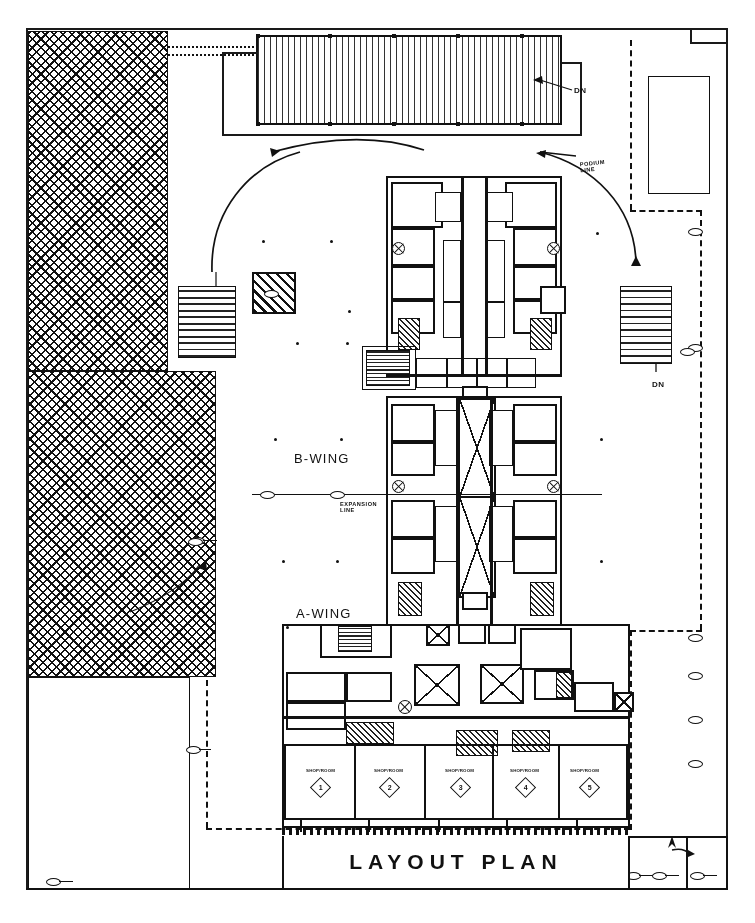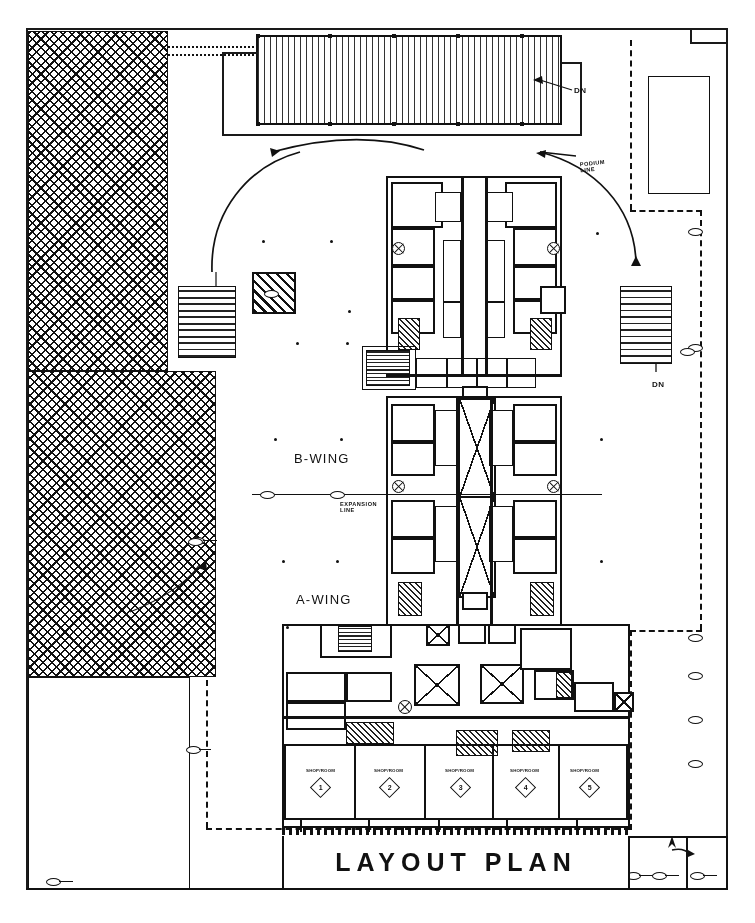--- a/index.html
+++ b/index.html
@@ -93,21 +93,21 @@
   .lbl-dn{font-size:8px;font-weight:bold;letter-spacing:.4px;}
   .lbl-note{font-size:5.6px;line-height:6.4px;font-weight:bold;}
 
   .title-bar{
     border:2px solid #111;
     border-top:none;
     background:#ffffff;
     display:flex;align-items:center;justify-content:center;
   }
   .title-txt{
-    font-size:25px;font-weight:bold;letter-spacing:6px;color:#111;
+    font-size:21px;font-weight:bold;letter-spacing:6px;color:#111;
     font-family:"Liberation Sans",sans-serif;
   }
 
   
   .dimdot{
     width:13px;height:6px;border:1.4px solid #111;border-radius:50%;
     background:#ffffff;position:absolute;
   }
   .dimtick{position:absolute;height:1.4px;background:#111;}
 
@@ -362,21 +362,21 @@
   <div class="diamond" style="left:518px;top:780px;">
     <span>4</span>
   </div>
 
   <div class="lbl lbl-tiny" style="left:570px;top:768px;">SHOP/ROOM</div>
   <div class="diamond" style="left:582px;top:780px;">
     <span>5</span>
   </div>
 
   <div class="lbl lbl-wing" style="left:294px;top:451px;">B-WING</div>
-  <div class="lbl lbl-wing" style="left:296px;top:592px;">A-WING</div>
+  <div class="lbl lbl-wing" style="left:296px;top:606px;">A-WING</div>
 
   <div class="lbl lbl-note" style="left:580px;top:160px;transform:rotate(-6deg);">
     <div>PODIUM</div>
     <div>LINE</div>
   </div>
 
   <div class="lbl lbl-note" style="left:340px;top:501px;">
     <div>EXPANSION</div>
     <div>LINE</div>
   </div>

